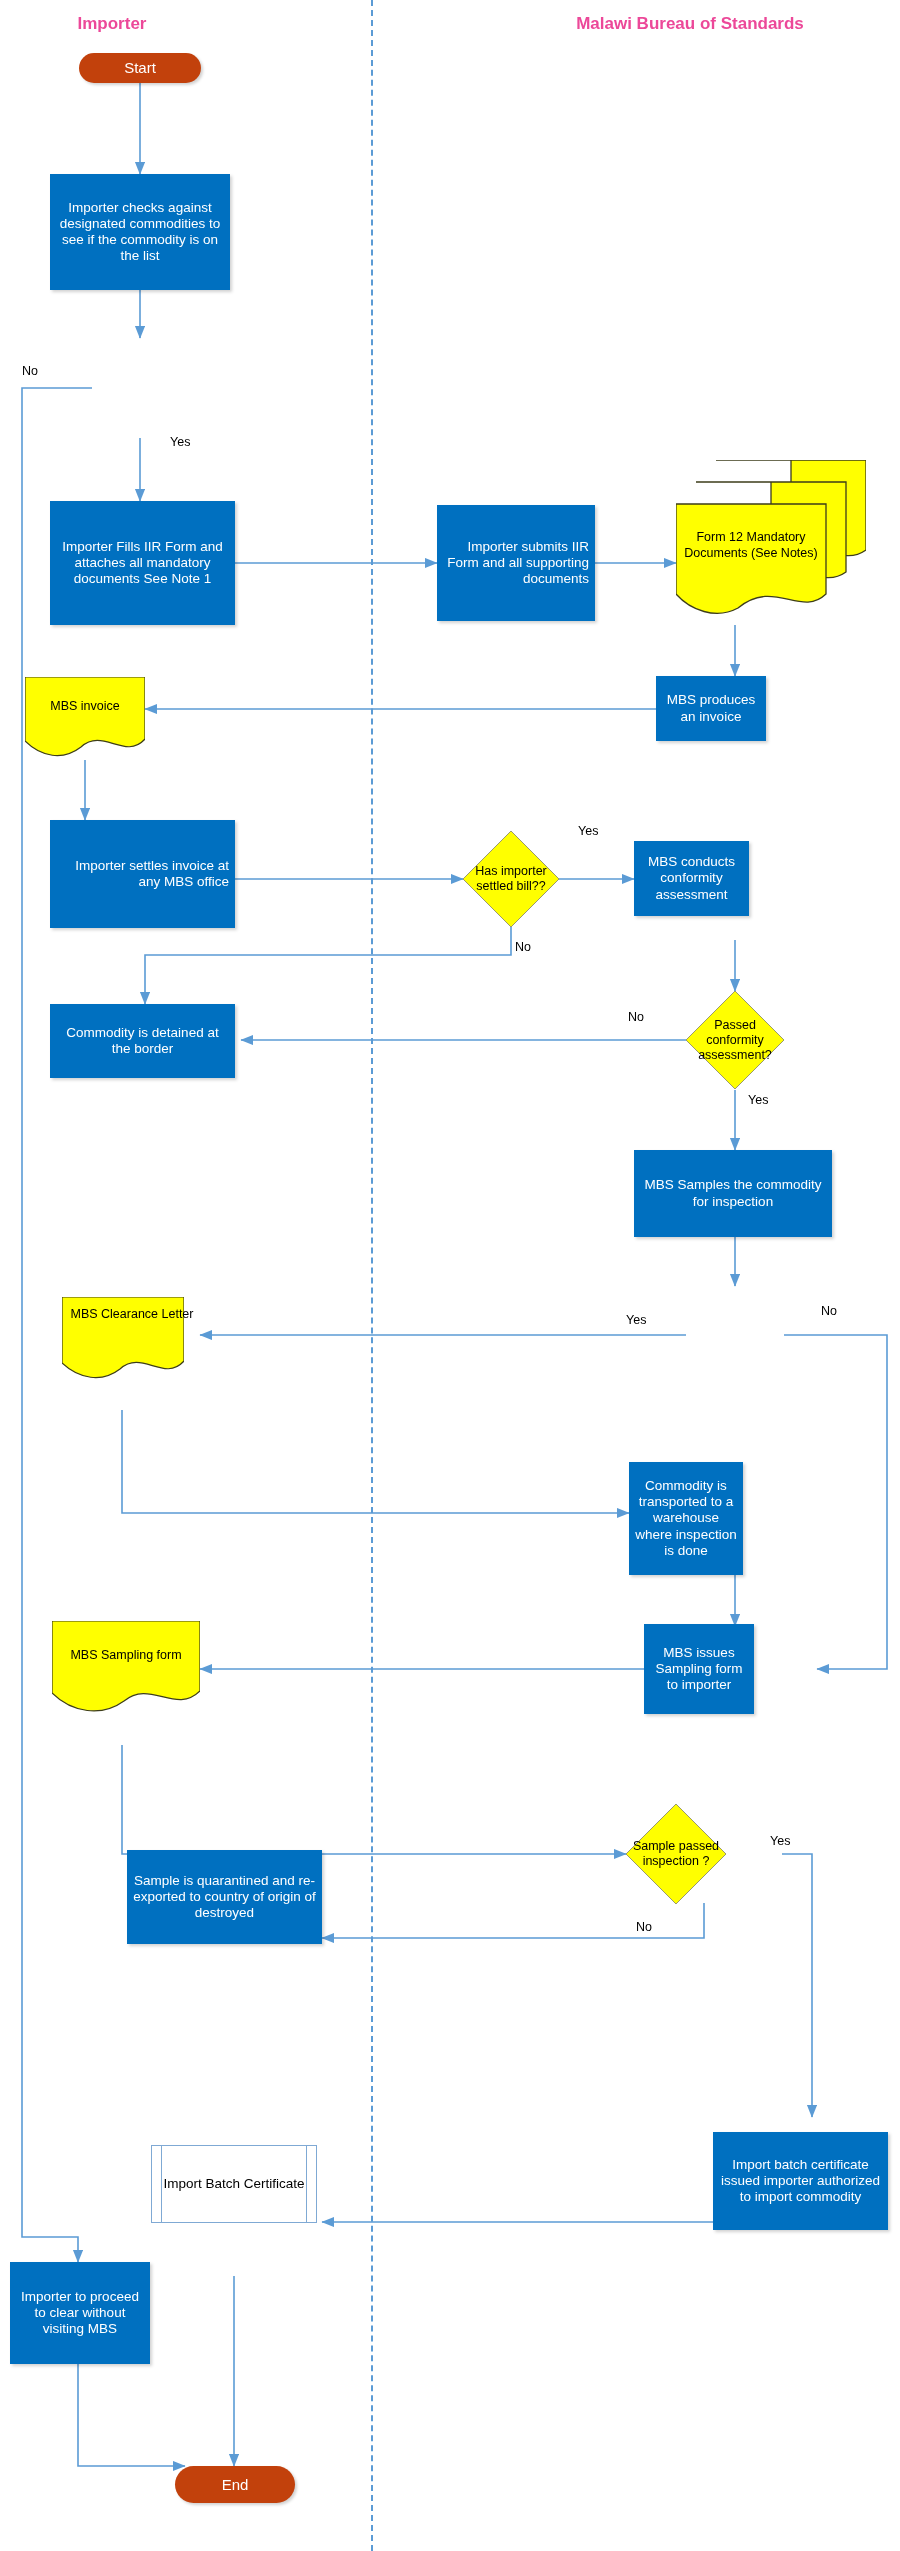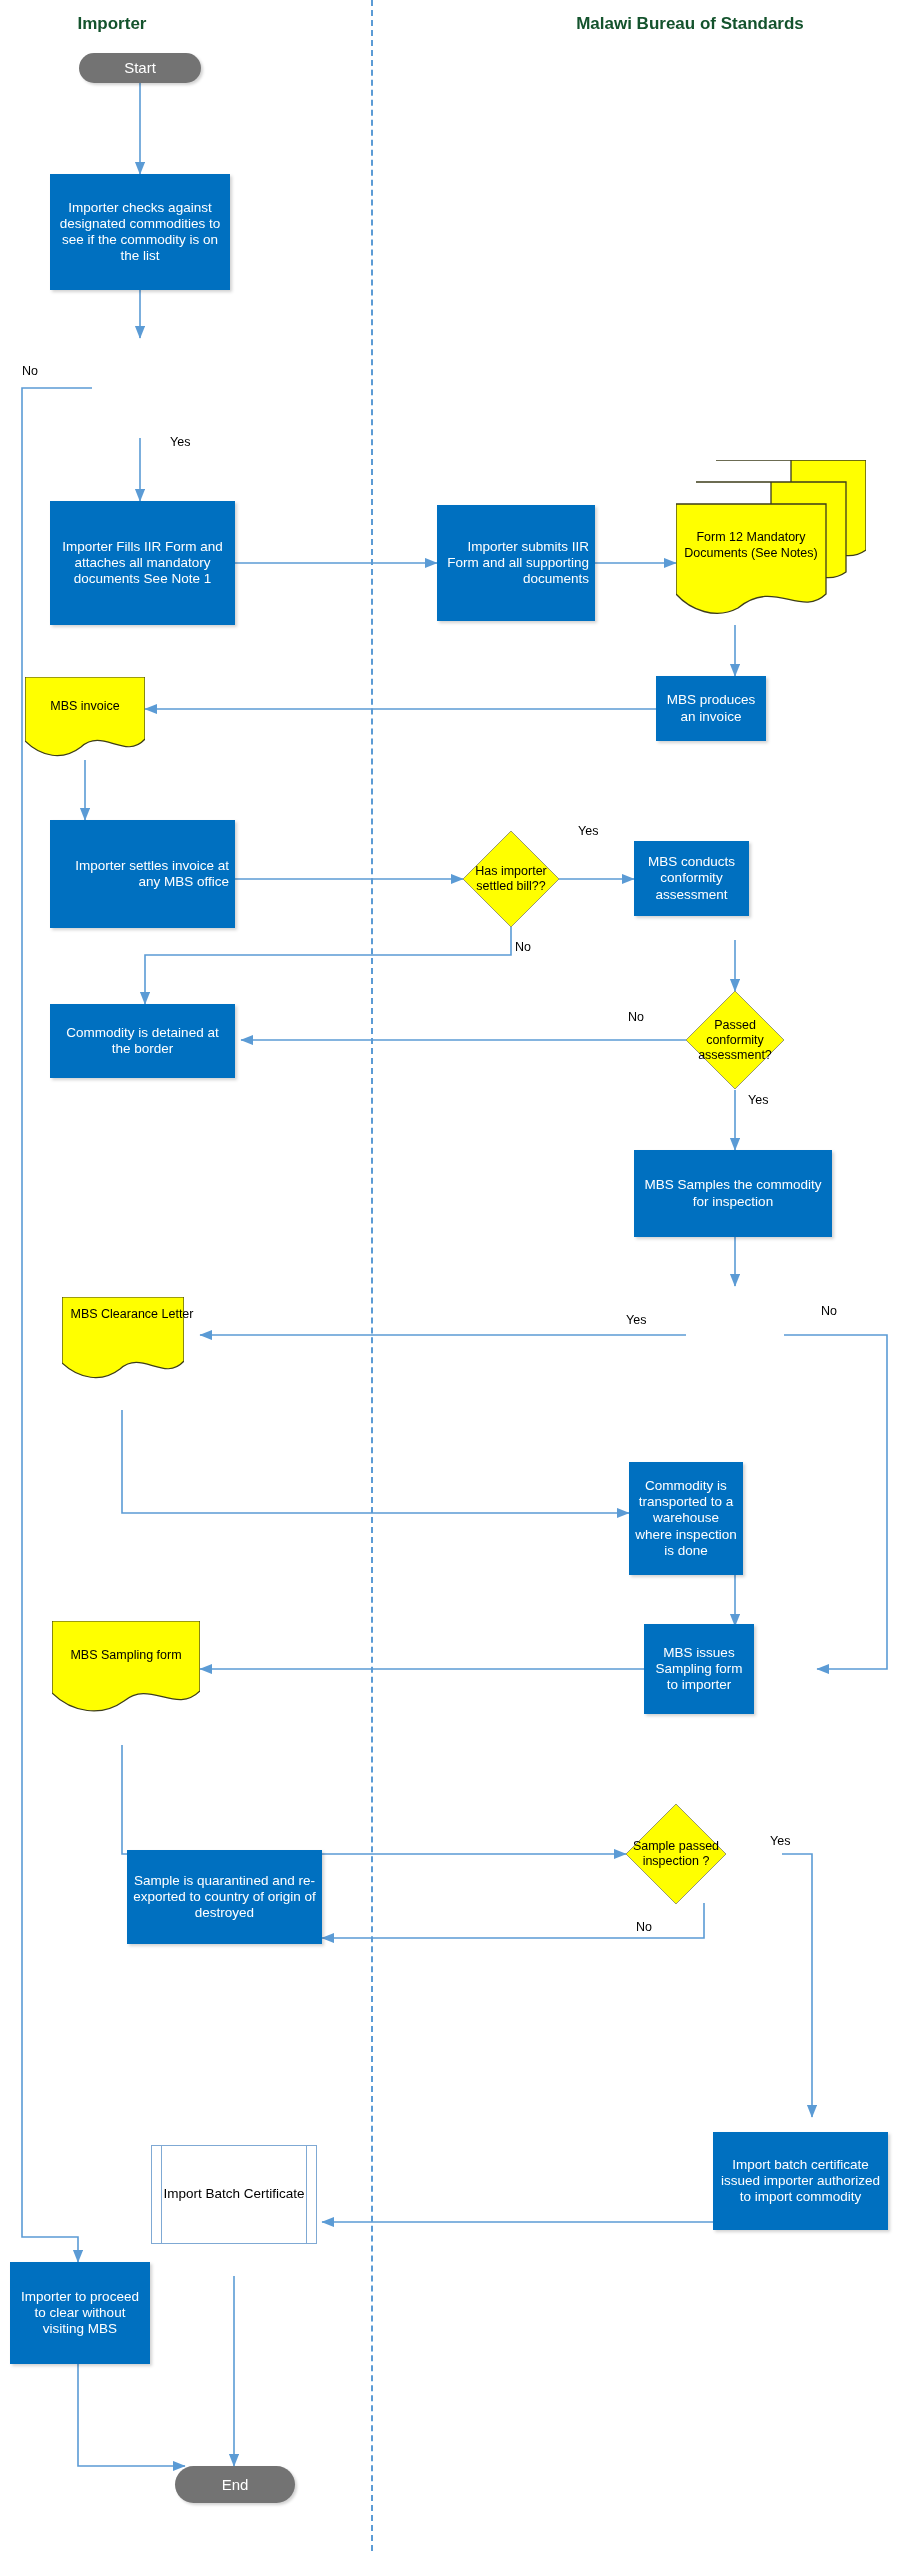--- a/index.html
+++ b/index.html
@@ -15,21 +15,21 @@
     position: relative;
     width: 900px;
     height: 2551px;
     overflow: hidden;
     background: #ffffff;
   }
   .swim-title {
     position: absolute;
     font-weight: bold;
     font-size: 17px;
-    color: #14532d;
+    color: #ec4899;
     text-align: center;
     white-space: nowrap;
   }
   .lane-divider {
     position: absolute;
     border-left: 2px dashed #5b9bd5;
     width: 0;
   }
   
   .node {
@@ -42,21 +42,21 @@
     line-height: 1.2;
   }
   .process {
     background: #0070c0;
     color: #ffffff;
     font-size: 13.5px;
     padding: 4px 6px;
     box-shadow: 2px 2px 3px rgba(0,0,0,0.18);
   }
   .terminator {
-    background: #737373;
+    background: #c2410c;
     color: #ffffff;
     font-size: 15px;
     border-radius: 999px;
     box-shadow: 2px 2px 3px rgba(0,0,0,0.18);
   }
   .decision-wrap {
     position: absolute;
   }
   .decision-wrap svg {
     position: absolute;
@@ -310,21 +310,21 @@
     </svg>
     <div class="decision-label">Sample passed inspection ?</div>
   </div>
   <div class="edge-label" style="left:770px; top:1834px;">Yes</div>
   <div class="edge-label" style="left:636px; top:1920px;">No</div>
 
   <div class="node process" style="left:127px; top:1850px; width:195px; height:94px;">
     <span>Sample is quarantined and re-exported to country of origin of destroyed</span>
   </div>
 
-  <div class="predef" style="left:151px; top:2145px; width:166px; height:99px;">
+  <div class="predef" style="left:151px; top:2145px; width:166px; height:78px;">
     <span>Import Batch Certificate</span>
   </div>
 
   <div class="node process" style="left:713px; top:2132px; width:175px; height:98px;">
     <span>Import batch certificate issued importer authorized to import commodity</span>
   </div>
 
   <div class="node process" style="left:10px; top:2262px; width:140px; height:102px;">
     <span>Importer to proceed to clear without visiting MBS</span>
   </div>

